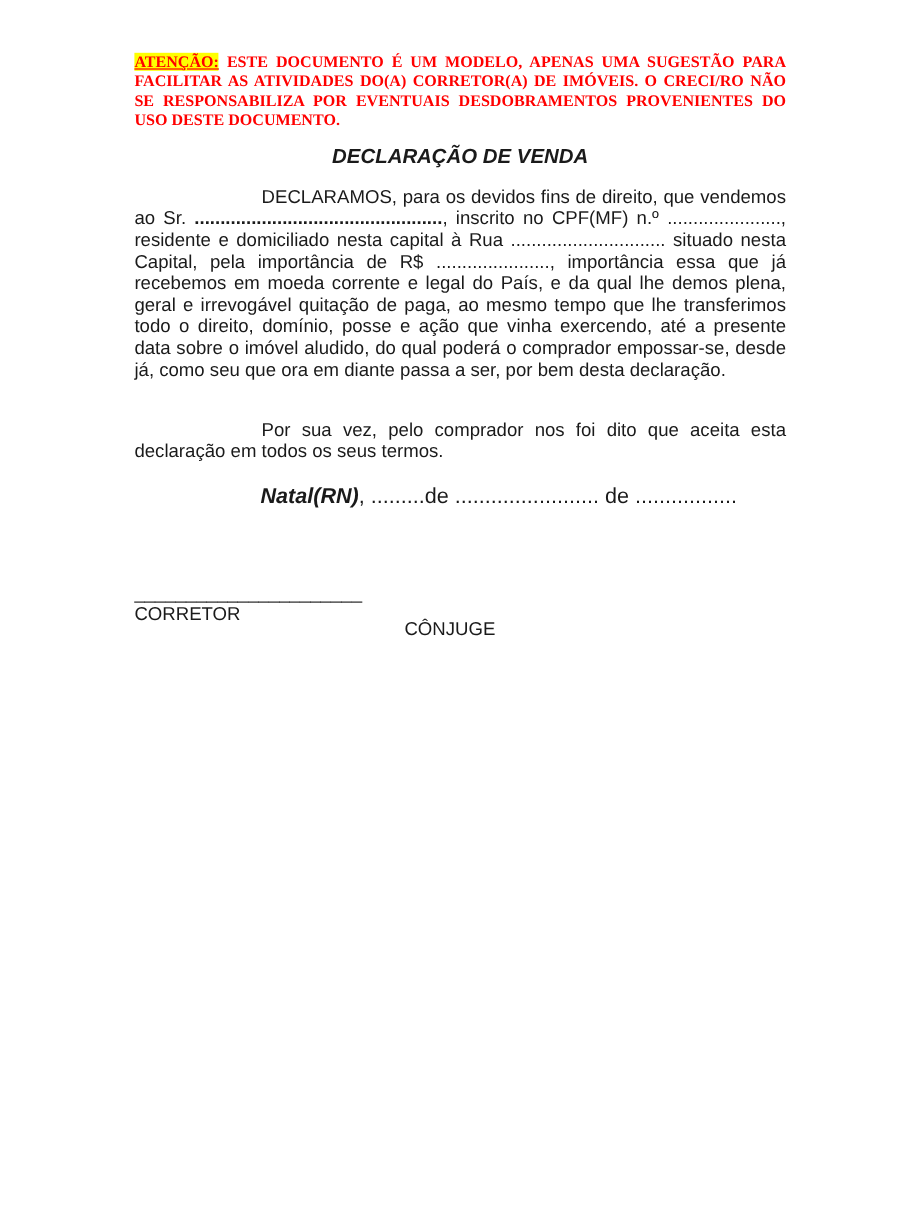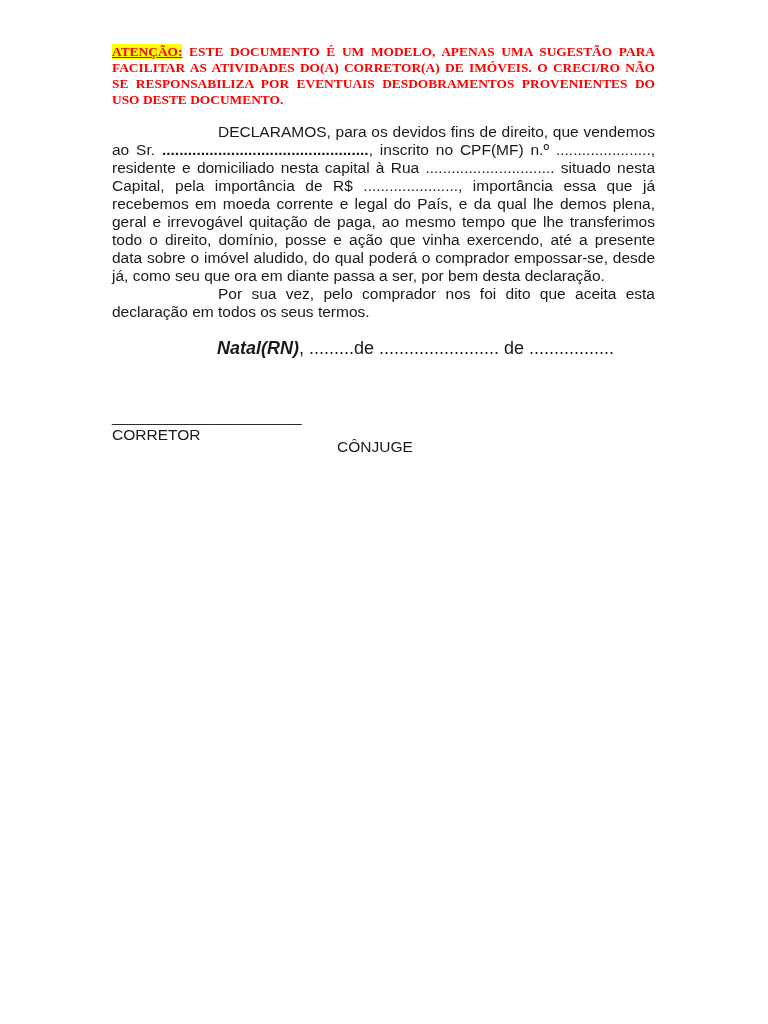--- a/index.html
+++ b/index.html
@@ -37,20 +37,21 @@
     font-weight: bold;
     font-style: italic;
     text-align: center;
     line-height: 20px;
   }
   .body-par {
     font-size: 15.5px;
     line-height: 18px;
     text-align: justify;
     text-indent: 106px;
+    margin-top: 32px;
   }
   .body-par.first { margin-top: 15px; }
   .bold-dots { font-weight: bold; }
   .date-line {
     margin-top: 18px;
     font-size: 18px;
     line-height: 18px;
     padding-left: 105px;
   }
   .date-line .place {
@@ -59,33 +60,34 @@
   }
   .signature {
     margin-top: 51px;
     font-size: 15.5px;
   }
   .sig-row {
     position: relative;
     height: 18px;
     line-height: 18px;
   }
-  .sig-abs { position: absolute; top: 0; white-space: pre; }
+  .sig-abs { position: absolute; top: 13px; white-space: pre; }
   .pos-0   { left: 0; }
   .pos-225 { left: 225px; margin-top: 12px; }
   .pos-273 { left: 273px; }
 </style>
 </head>
 <body>
 
 <div class="page">
   <div class="content">
 
     <p class="warning"><span class="hl">ATENÇÃO:</span><span> ESTE DOCUMENTO É UM MODELO, APENAS UMA SUGESTÃO PARA FACILITAR AS ATIVIDADES DO(A) CORRETOR(A) DE IMÓVEIS. O CRECI/RO NÃO SE RESPONSABILIZA POR EVENTUAIS DESDOBRAMENTOS PROVENIENTES DO USO DESTE DOCUMENTO.</span></p>
 
+    <h1 class="doc-title">DECLARAÇÃO DE VENDA</h1>
 
     <p class="body-par first"><span>DECLARAMOS, para os devidos fins de direito, que vendemos ao Sr. </span><span class="bold-dots">................................................</span><span>, inscrito no CPF(MF) n.º ......................, residente e domiciliado nesta capital à Rua .............................. situado nesta Capital, pela importância de R$ ......................, importância essa que já recebemos em moeda corrente e legal do País, e da qual lhe demos plena, geral e irrevogável quitação de paga, ao mesmo tempo que lhe transferimos todo o direito, domínio, posse e ação que vinha exercendo, até a presente data sobre o imóvel aludido, do qual poderá o comprador empossar-se, desde já, como seu que ora em diante passa a ser, por bem desta declaração.</span></p>
 
     <p class="body-par">Por sua vez, pelo comprador nos foi dito que aceita esta declaração em todos os seus termos.</p>
 
     <p class="date-line"><span class="place">Natal(RN)</span><span>, .........de ........................ de .................</span></p>
 
     <div class="signature">
       <div class="sig-row">
         <span class="sig-abs pos-0">______________________</span>

